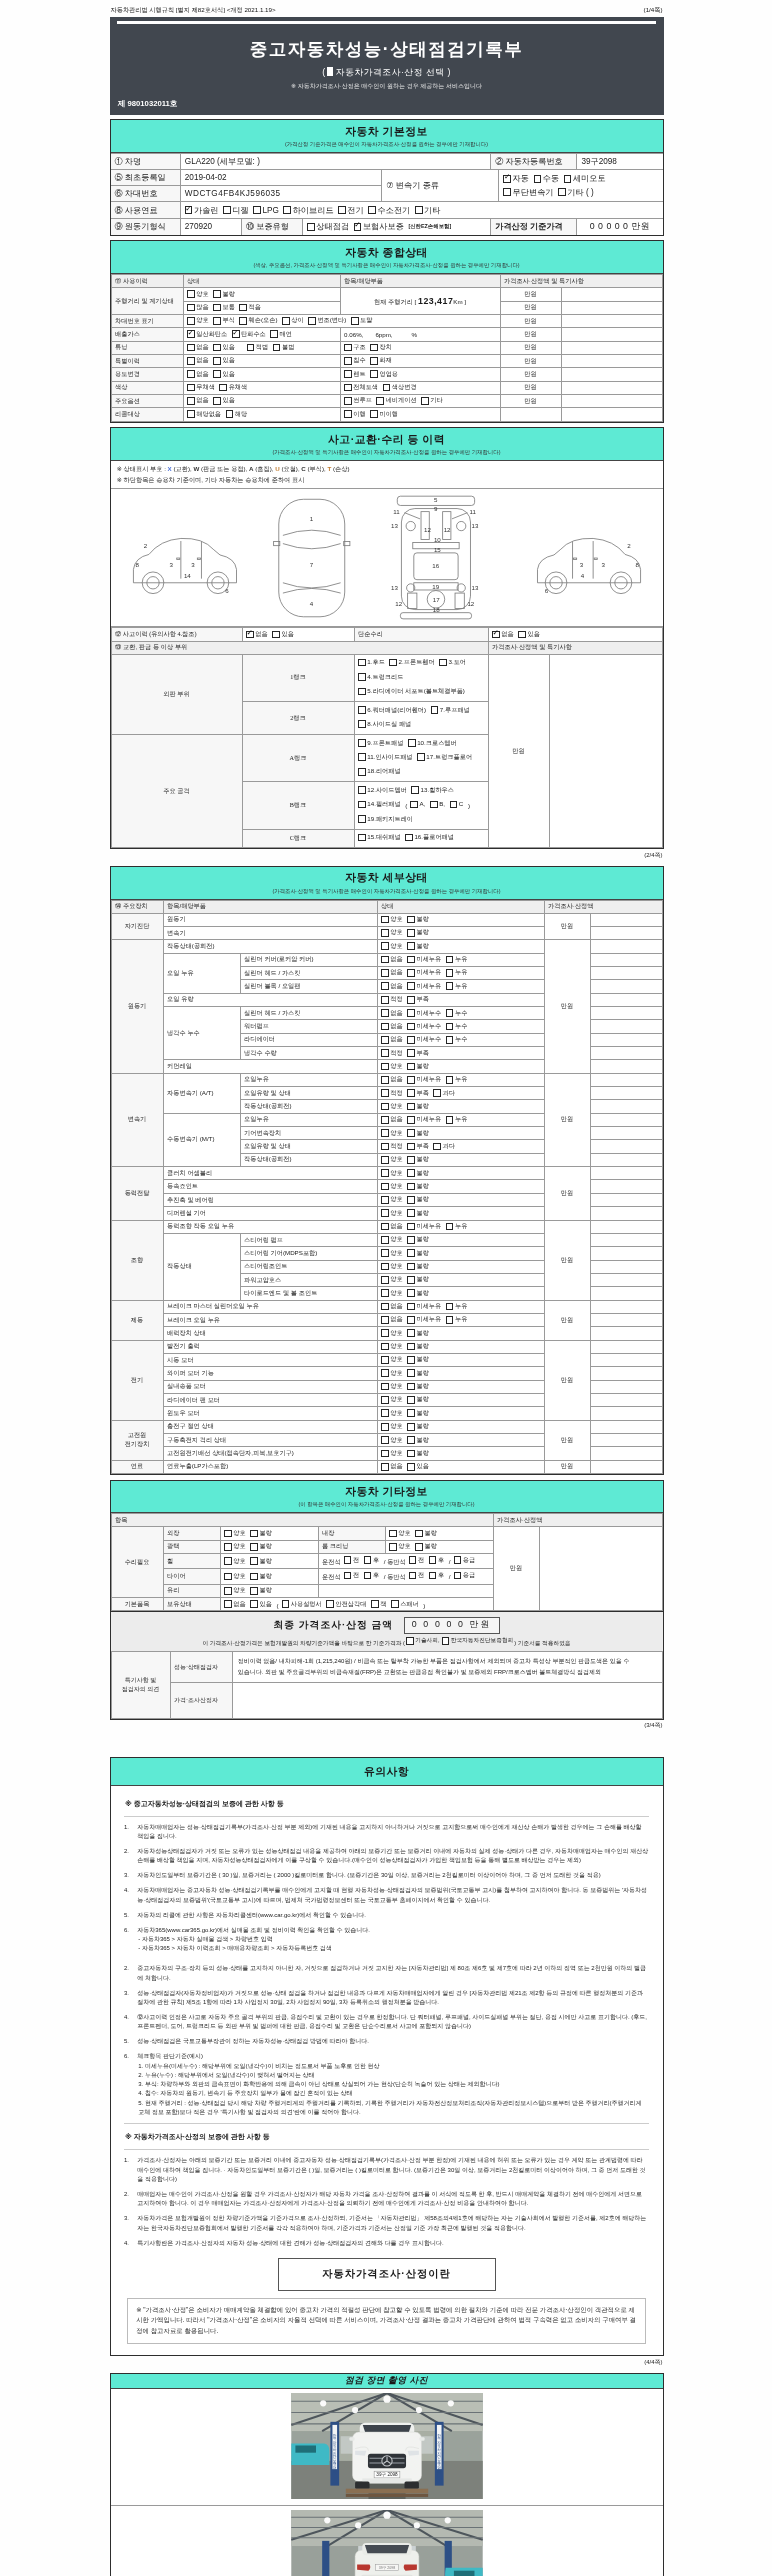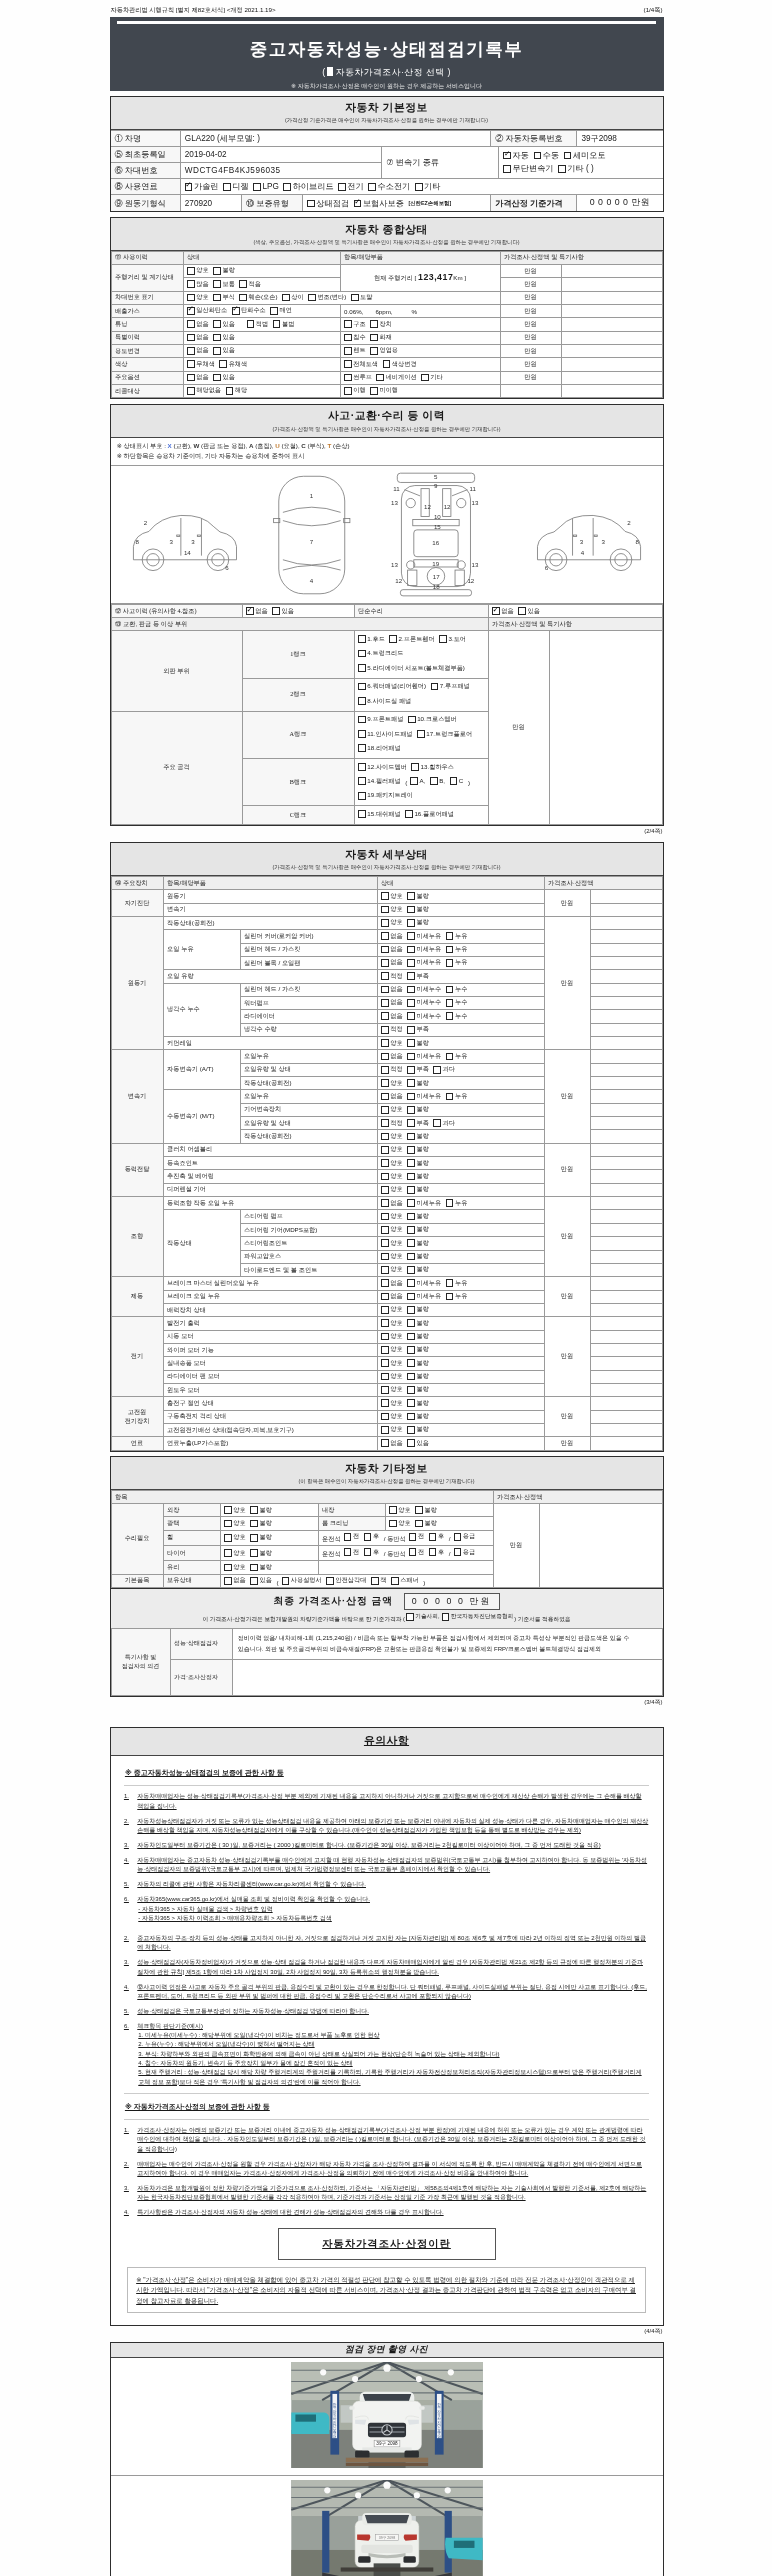--- a/index.html
+++ b/index.html
@@ -10,21 +10,21 @@
   
   .darkbox{background:#41474f;color:#fff;padding:4.1px 7.2px 0 7.2px;}
   .darkbox .rule{height:2.6px;background:#fff;margin:0 0 13.4px 0;}
   .dtitle{text-align:center;font-size:17.5px;font-weight:bold;letter-spacing:1.5px;}
   .dsub{text-align:center;font-size:8.8px;margin-top:5.2px;letter-spacing:0.5px;}
   .dsub .sq{display:inline-block;width:6.2px;height:8.2px;background:#fff;margin:0 3.1px -1px 1px;}
   .dnote{text-align:center;font-size:6px;margin-top:3.6px;color:#eee;}
   .docno{font-size:7.7px;font-weight:bold;padding:8.2px 0 5.2px 1px;}
   
   .box{border:1px solid #2e2e2e;margin-top:4.6px;background:#fff;}
-  .sechead{background:#e5e5e5;border-bottom:0.8px solid #444;text-align:center;padding:4.6px 0 4.1px;}
+  .sechead{background:#5eead4;border-bottom:0.8px solid #444;text-align:center;padding:4.6px 0 4.1px;}
   .sechead h2{margin:0;font-size:10.8px;font-weight:bold;letter-spacing:0.5px;}
   .sechead .ss{font-size:5.4px;color:#333;margin-top:2.1px;}
   table{border-collapse:collapse;width:100%;font-size:6.2px;table-layout:fixed;}
   td,th{border:0.5px solid #9a9a9a;padding:1.5px 3.6px;vertical-align:middle;word-break:keep-all;}
   th{background:#efefef;font-weight:normal;text-align:left;}
   .lab{background:#f7f7f7;font-family:Liberation Serif, serif;}
   .ctr{text-align:center;}
   .price{text-align:center;color:#222;}
   
   .cb{display:inline-flex;align-items:center;margin-right:4.6px;white-space:nowrap;}
@@ -73,20 +73,21 @@
     <span>(1/4쪽)</span>
   </div>
 
   <div class="darkbox">
     <div class="rule"></div>
     <div class="dtitle">중고자동차성능·상태점검기록부</div>
     <div class="dsub">
       <span>(</span><span class="sq"></span><span>자동차가격조사·산정 선택 )</span>
     </div>
     <div class="dnote">※ 자동차가격조사·산정은 매수인이 원하는 경우 제공하는 서비스입니다</div>
+    <div class="docno">제 9801032011호</div>
   </div>
 
   <div class="box">
     <div class="sechead">
       <h2>자동차 기본정보</h2>
       <div class="ss">(가격산정 기준가격은 매수인이 자동차가격조사·산정을 원하는 경우에만 기재합니다)</div>
     </div>
     <div id="basic-rows">
         <div class="brow">
      <div class="bcell lab" style="width:61px">① 차명</div>
@@ -1343,21 +1344,21 @@
      <tr>
        <td class="lab" style="height:32px">가격·조사산정자</td>
        <td></td>
           </tr>
         </tbody>
       </table>
   </div>
 
   <div class="pagemark">(3/4쪽)</div>
 
-  <div class="box" style="margin-top:18px;text-decoration:underline;">
+  <div class="box" style="margin-top:25px;">
     <div class="sechead" style="padding:6.7px 0;">
       <h2>유의사항</h2>
     </div>
     <div class="nbody" id="notice-body">
         <div class="nsub">※ 중고자동차성능·상태점검의 보증에 관한 사항 등</div>
      <div class="ni">
       <span class="nn">1.</span>
       <div class="nt">자동차매매업자는 성능·상태점검기록부(가격조사·산정 부분 제외)에 기재된 내용을 고지하지 아니하거나 거짓으로 고지함으로써 매수인에게 재산상 손해가 발생한 경우에는 그 손해를 배상할 책임을 집니다.</div>
         </div>
         <div class="ni">

